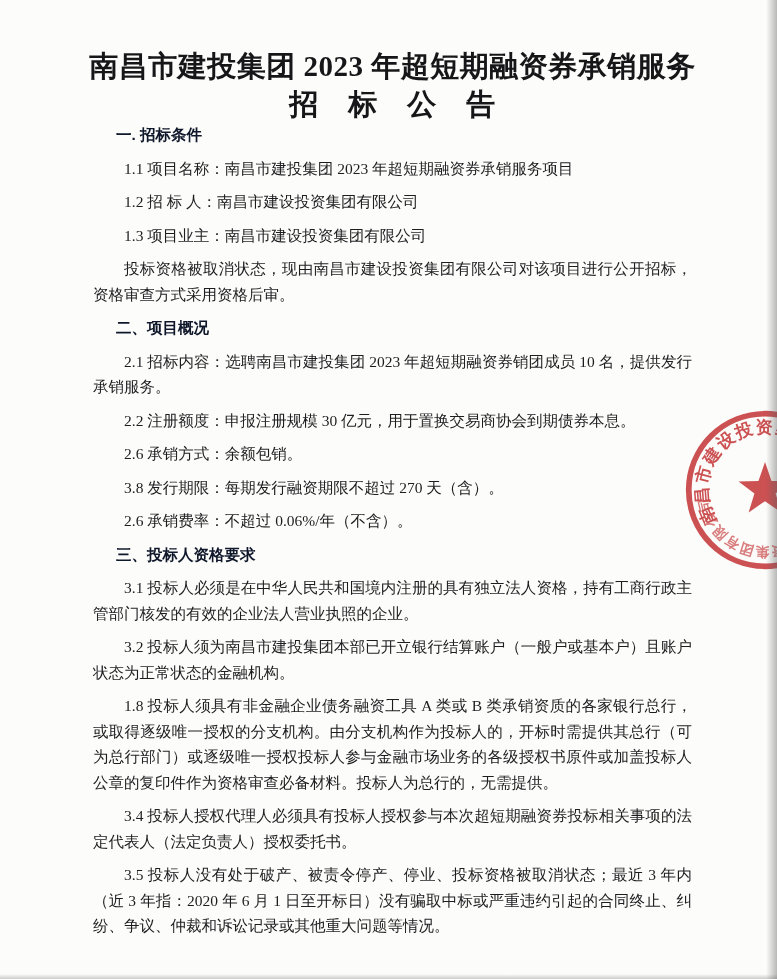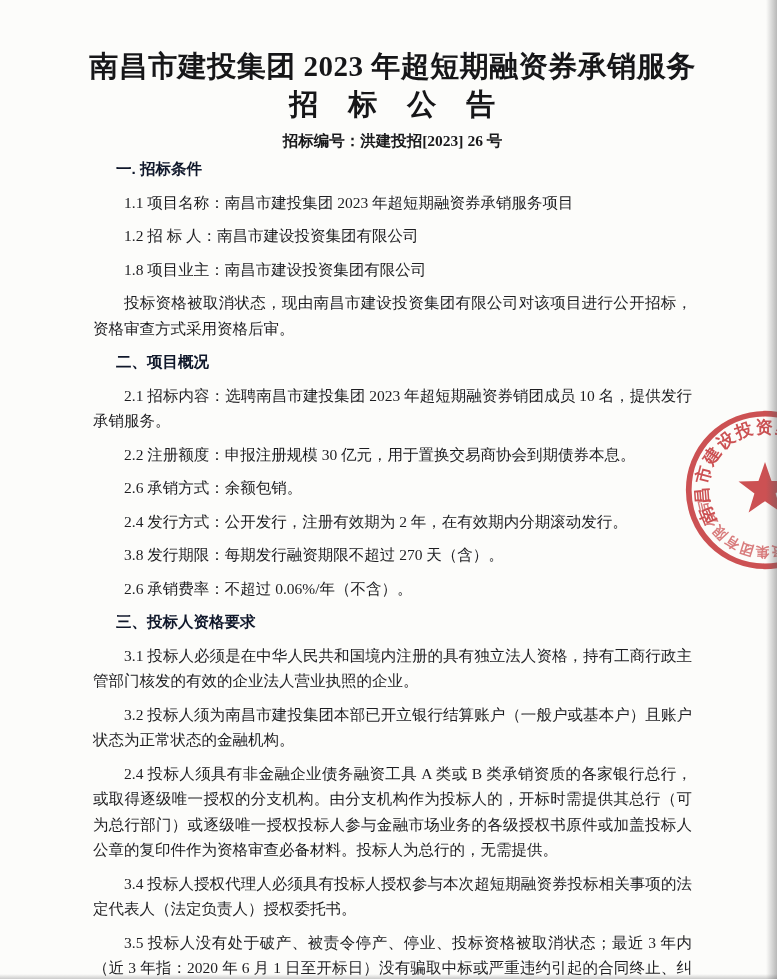--- a/index.html
+++ b/index.html
@@ -79,46 +79,44 @@
 </head>
 <body>
 
 <div class="page">
 
   <div class="content">
 
     <header>
       <div class="title">南昌市建投集团 2023 年超短期融资券承销服务</div>
       <div class="title title-2">招　标　公　告</div>
-      <div class="doc-no">招标编号：洪建投招[2023] 26 号</div>
     </header>
 
     <section>
       <h2 class="sec-h">一. 招标条件</h2>
       <p class="para">1.1 项目名称：南昌市建投集团 2023 年超短期融资券承销服务项目</p>
       <p class="para">1.2 招 标 人：南昌市建设投资集团有限公司</p>
-      <p class="para">1.8 项目业主：南昌市建设投资集团有限公司</p>
+      <p class="para">1.3 项目业主：南昌市建设投资集团有限公司</p>
       <p class="para">投标资格被取消状态，现由南昌市建设投资集团有限公司对该项目进行公开招标，资格审查方式采用资格后审。</p>
     </section>
 
     <section>
       <h2 class="sec-h">二、项目概况</h2>
       <p class="para">2.1 招标内容：选聘南昌市建投集团 2023 年超短期融资券销团成员 10 名，提供发行承销服务。</p>
       <p class="para">2.2 注册额度：申报注册规模 30 亿元，用于置换交易商协会到期债券本息。</p>
       <p class="para">2.6 承销方式：余额包销。</p>
-      <p class="para">2.4 发行方式：公开发行，注册有效期为 2 年，在有效期内分期滚动发行。</p>
       <p class="para">3.8 发行期限：每期发行融资期限不超过 270 天（含）。</p>
       <p class="para">2.6 承销费率：不超过 0.06%/年（不含）。</p>
     </section>
 
     <section>
       <h2 class="sec-h">三、投标人资格要求</h2>
       <p class="para">3.1  投标人必须是在中华人民共和国境内注册的具有独立法人资格，持有工商行政主管部门核发的有效的企业法人营业执照的企业。</p>
       <p class="para">3.2 投标人须为南昌市建投集团本部已开立银行结算账户（一般户或基本户）且账户状态为正常状态的金融机构。</p>
-      <p class="para">2.4  投标人须具有非金融企业债务融资工具 A 类或 B 类承销资质的各家银行总行，或取得逐级唯一授权的分支机构。由分支机构作为投标人的，开标时需提供其总行（可为总行部门）或逐级唯一授权投标人参与金融市场业务的各级授权书原件或加盖投标人公章的复印件作为资格审查必备材料。投标人为总行的，无需提供。</p>
+      <p class="para">1.8  投标人须具有非金融企业债务融资工具 A 类或 B 类承销资质的各家银行总行，或取得逐级唯一授权的分支机构。由分支机构作为投标人的，开标时需提供其总行（可为总行部门）或逐级唯一授权投标人参与金融市场业务的各级授权书原件或加盖投标人公章的复印件作为资格审查必备材料。投标人为总行的，无需提供。</p>
       <p class="para">3.4 投标人授权代理人必须具有投标人授权参与本次超短期融资券投标相关事项的法定代表人（法定负责人）授权委托书。</p>
       <p class="para">3.5 投标人没有处于破产、被责令停产、停业、投标资格被取消状态；最近 3 年内（近 3 年指：2020 年 6 月 1 日至开标日）没有骗取中标或严重违约引起的合同终止、纠纷、争议、仲裁和诉讼记录或其他重大问题等情况。</p>
     </section>
 
   </div>
 
   <div class="seal">
     <svg viewBox="0 0 200 200">
       <defs>
         <path id="seal-arc" d="M 42.7,140.2 A 70,70 0 1 1 157.3,140.2" fill="none"></path>

